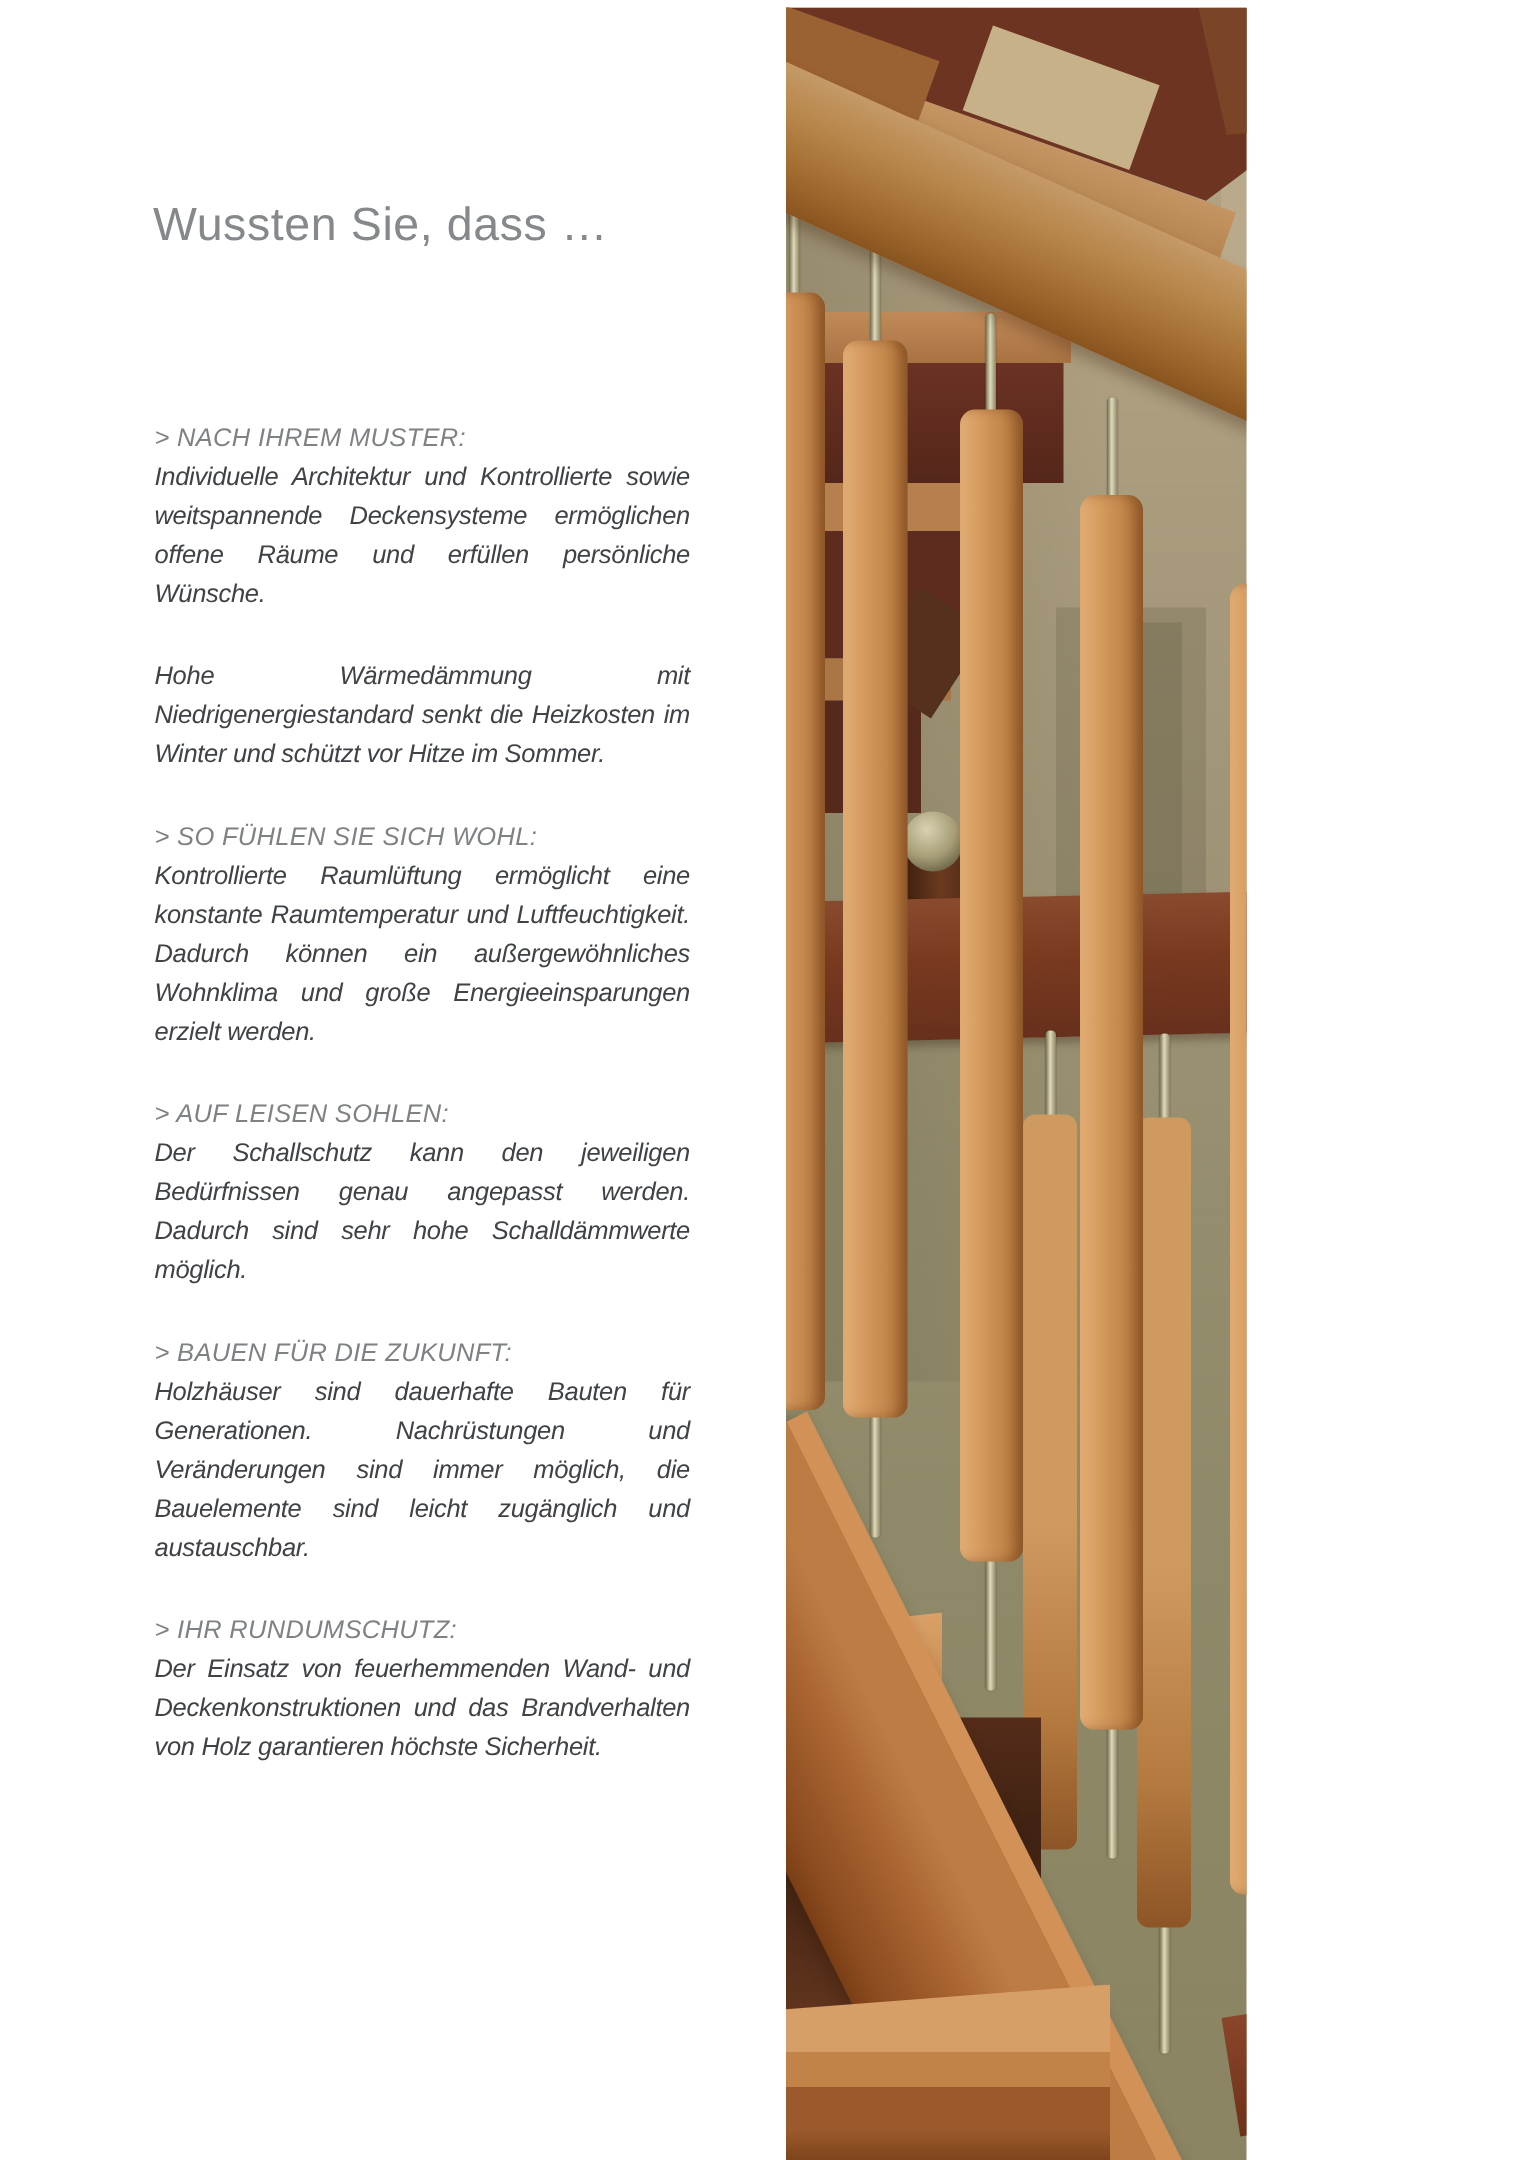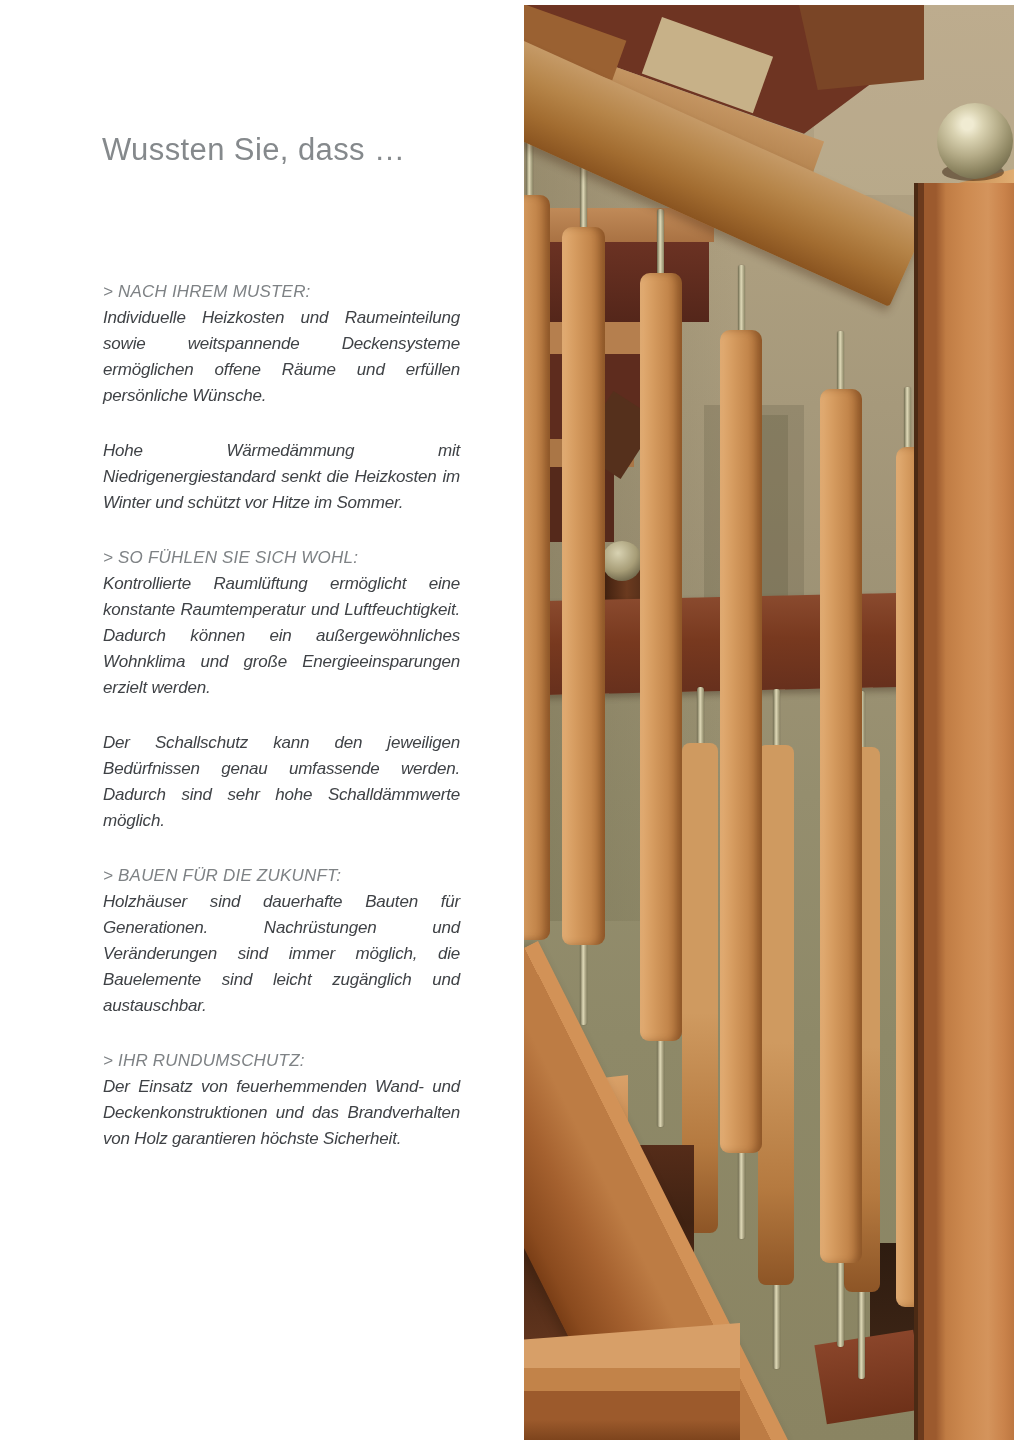--- a/index.html
+++ b/index.html
@@ -1,16 +1,16 @@
 <!DOCTYPE html>
 <html><head>
 <meta charset="utf-8">
 <style>
   html,body{margin:0;padding:0;background:#ffffff;}
-  .page{position:relative;width:1014px;height:1440px;background:#ffffff;overflow:hidden;
+  .page{position:relative;width:831px;height:1440px;background:#ffffff;overflow:hidden;
         font-family:"Liberation Sans", sans-serif;}
   
   .title{position:absolute;left:102px;top:132px;margin:0;font-size:31px;font-weight:400;
          color:#85898c;letter-spacing:0.4px;}
   .text-col{position:absolute;left:103px;top:279px;width:357px;}
   .sec{margin:0 0 29px 0;font-style:italic;}
   .sec h2{margin:0;font-size:17px;font-weight:400;color:#7e8285;line-height:26px;
           letter-spacing:0.2px;}
   .sec p{margin:0;font-size:17px;font-weight:400;color:#3f4246;line-height:26px;
          text-align:justify;letter-spacing:-0.2px;}
@@ -103,31 +103,32 @@
 </head>
 <body>
 
 <div class="page">
 
   <h1 class="title">Wussten Sie, dass …</h1>
 
   <div class="text-col">
     <section class="sec">
       <h2>&gt; NACH IHREM MUSTER:</h2>
-      <p>Individuelle Heizkosten und Raumeinteilung sowie weitspannende Deckensysteme ermöglichen offene Räume und erfüllen persönliche Wünsche.</p>
+      <p>Individuelle Architektur und Kontrollierte sowie weitspannende Deckensysteme ermöglichen offene Räume und erfüllen persönliche Wünsche.</p>
     </section>
     <section class="sec">
       <p>Hohe Wärmedämmung mit Niedrigenergiestandard senkt die Heizkosten im Winter und schützt vor Hitze im Sommer.</p>
     </section>
     <section class="sec">
       <h2>&gt; SO FÜHLEN SIE SICH WOHL:</h2>
       <p>Kontrollierte Raumlüftung ermöglicht eine konstante Raumtemperatur und Luftfeuchtigkeit. Dadurch können ein außergewöhnliches Wohnklima und große Energieeinsparungen erzielt werden.</p>
     </section>
     <section class="sec">
-      <p>Der Schallschutz kann den jeweiligen Bedürfnissen genau umfassende werden. Dadurch sind sehr hohe Schalldämmwerte möglich.</p>
+      <h2>&gt; AUF LEISEN SOHLEN:</h2>
+      <p>Der Schallschutz kann den jeweiligen Bedürfnissen genau angepasst werden. Dadurch sind sehr hohe Schalldämmwerte möglich.</p>
     </section>
     <section class="sec">
       <h2>&gt; BAUEN FÜR DIE ZUKUNFT:</h2>
       <p>Holzhäuser sind dauerhafte Bauten für Generationen. Nachrüstungen und Veränderungen sind immer möglich, die Bauelemente sind leicht zugänglich und austauschbar.</p>
     </section>
     <section class="sec">
       <h2>&gt; IHR RUNDUMSCHUTZ:</h2>
       <p>Der Einsatz von feuerhemmenden Wand- und Deckenkonstruktionen und das Brandverhalten von Holz garantieren höchste Sicherheit.</p>
     </section>
   </div>

